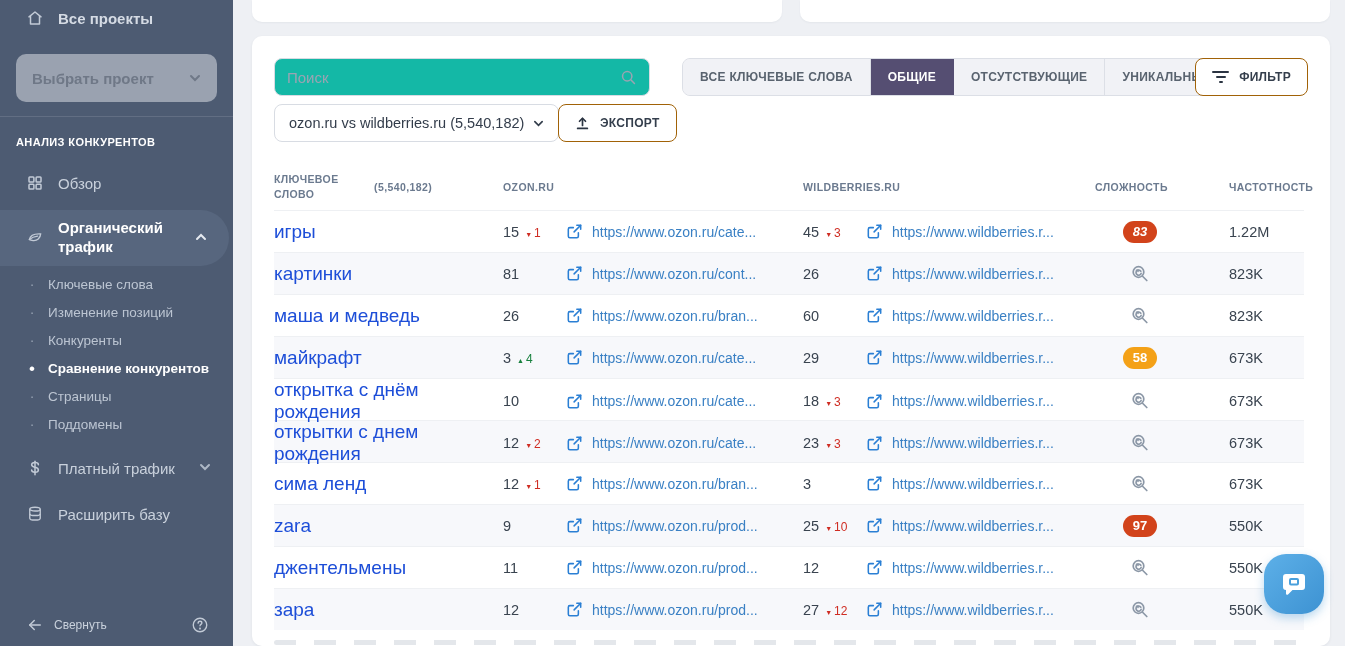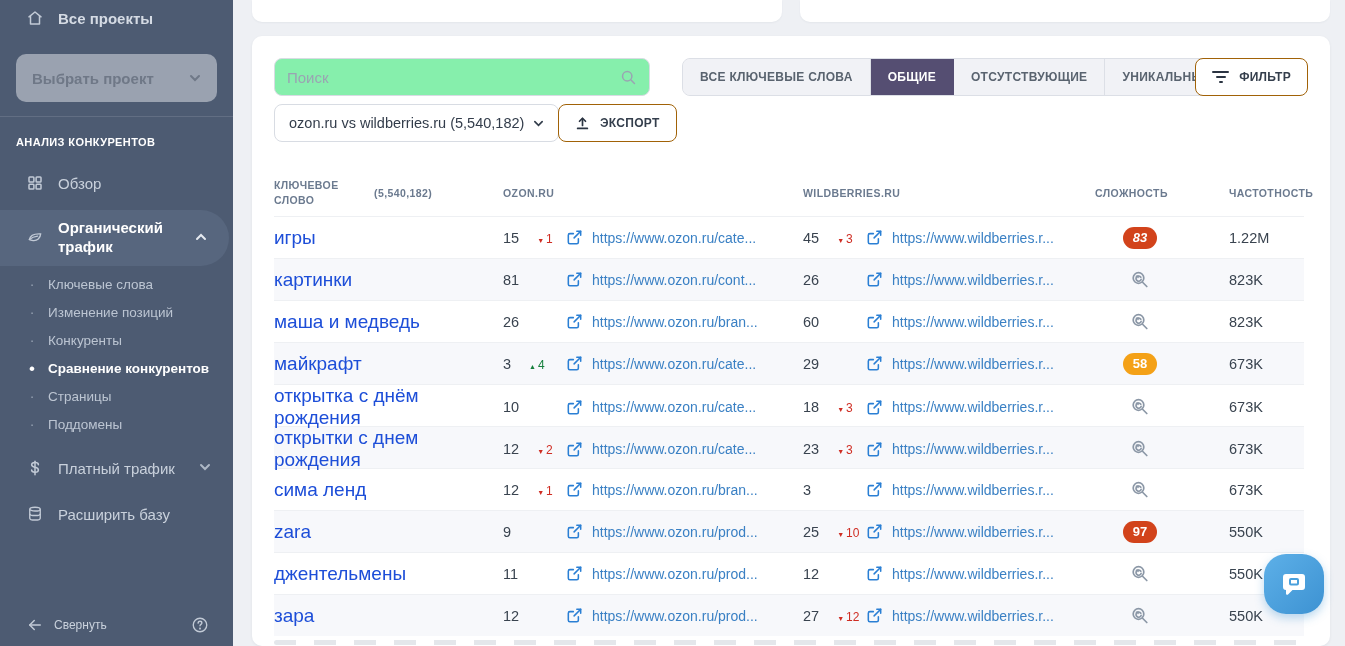--- a/index.html
+++ b/index.html
@@ -42,50 +42,50 @@
 
   
   .top-card { position:absolute; top:0; height:22px; background:#ffffff; border-radius:0 0 10px 10px; box-shadow:0 1px 2px rgba(40,50,70,.05); }
   .top-card.c1 { left:252px; width:530px; }
   .top-card.c2 { left:800px; width:530px; }
 
   
   .main-card { position:absolute; left:252px; top:36px; width:1078px; height:610px; background:#ffffff; border-radius:10px; box-shadow:0 1px 3px rgba(40,50,70,.07); }
 
   
-  .search-box { position:absolute; left:22px; top:22px; width:376px; height:38px; border:1px solid #d8dce3; border-radius:8px; display:flex; align-items:center; padding:8px 12px; background:#86efac; }
+  .search-box { position:absolute; left:22px; top:22px; width:376px; height:38px; border:1px solid #d8dce3; border-radius:8px; display:flex; align-items:center; padding:8px 12px; background:#14b8a6; }
   .search-box input { border:none; outline:none; flex:1; font-size:15px; color:#39434f; font-family:"Liberation Sans", sans-serif; background:transparent; }
   .search-box input::placeholder { color:#9aa4b2; }
   .search-box svg { width:17px; height:17px; color:#9aa4b2; flex:0 0 17px; }
   .tabs { position:absolute; left:430px; top:22px; height:38px; display:flex; border:1px solid #dcdfe6; border-radius:8px; overflow:hidden; background:#f1f2f6; }
   .tab { height:100%; display:flex; align-items:center; padding:0 17px; font-size:12px; font-weight:700; letter-spacing:.3px; color:#59636f; cursor:pointer; background:#f1f2f6; border-right:1px solid #dcdfe6; white-space:nowrap; }
   .tab:last-child { border-right:none; }
   .tab.active { background:#554e72; color:#ffffff; border-right-color:#554e72; }
   .btn { height:38px; border:1px solid #a16207; border-radius:8px; background:#fff; display:flex; align-items:center; gap:10px; padding:0 16px; font-size:12px; font-weight:700; letter-spacing:.3px; color:#343e4c; cursor:pointer; }
   .filter-btn { position:absolute; right:22px; top:22px; }
   .filter-ic { display:flex; flex-direction:column; align-items:center; gap:3px; }
   .filter-ic i { display:block; height:2px; background:#2b3442; border-radius:1px; }
   .filter-ic i:nth-child(1){ width:17px; } .filter-ic i:nth-child(2){ width:10px; } .filter-ic i:nth-child(3){ width:4px; }
   .cmp-select { position:absolute; left:22px; top:68px; height:38px; border:1px solid #d8dce3; border-radius:8px; background:#fff; display:flex; align-items:center; gap:9px; padding:0 14px; font-size:14.5px; color:#2e3razor; color:#333d4b; cursor:pointer; }
   .cmp-select svg { width:11px; height:11px; color:#333d4b; }
   .export-btn { position:absolute; left:306px; top:68px; }
   .export-btn svg { width:15px; height:15px; color:#2b3442; }
 
   
-  .table { position:absolute; left:22px; top:134px; width:1030px; }
+  .table { position:absolute; left:22px; top:128px; width:1030px; }
   .thead, .trow { display:grid; grid-template-columns:229px 300px 292px 90px 119px; align-items:center; }
   .thead { height:46px; color:#6b7a8f; font-size:10.5px; font-weight:700; letter-spacing:.4px; }
   .th-kw { display:flex; align-items:center; gap:14px; }
   .th-kw .t { width:86px; line-height:1.45; }
   .c-freq, .th-freq { padding-left:44px; }
   .trow { height:42px; border-top:1px solid #eef0f3; }
   .trow:nth-child(even) { background:#f7f8fb; }
   .kw { font-size:19px; color:#1d4ed8; cursor:pointer; }
   .c-site { display:flex; align-items:center; font-size:14.5px; color:#39434f; }
-  .poswrap { min-width:63px; display:flex; align-items:baseline; gap:18px; }
+  .poswrap { min-width:63px; display:flex; align-items:baseline; gap:6px; }
   .chg { font-size:12px; display:flex; align-items:baseline; gap:2px; }
   .chg .tri { font-size:7px; }
   .chg.down { color:#cf2d23; } .chg.up { color:#17803d; }
   .ext { width:17px; height:17px; color:#2a7fd4; cursor:pointer; flex:0 0 17px; margin-right:9px; }
   .ext svg { width:17px; height:17px; display:block; }
   .url { font-size:14px; color:#3a80c4; white-space:nowrap; cursor:pointer; }
   .c-diff { display:flex; justify-content:center; }
   .badge { min-width:34px; height:22px; border-radius:12px; color:#fff; font-size:13px; font-weight:700; display:flex; align-items:center; justify-content:center; padding:0 8px; }
   .diff-icon { width:20px; height:20px; color:#8b97a6; cursor:pointer; }
   .diff-icon svg { width:20px; height:20px; }

